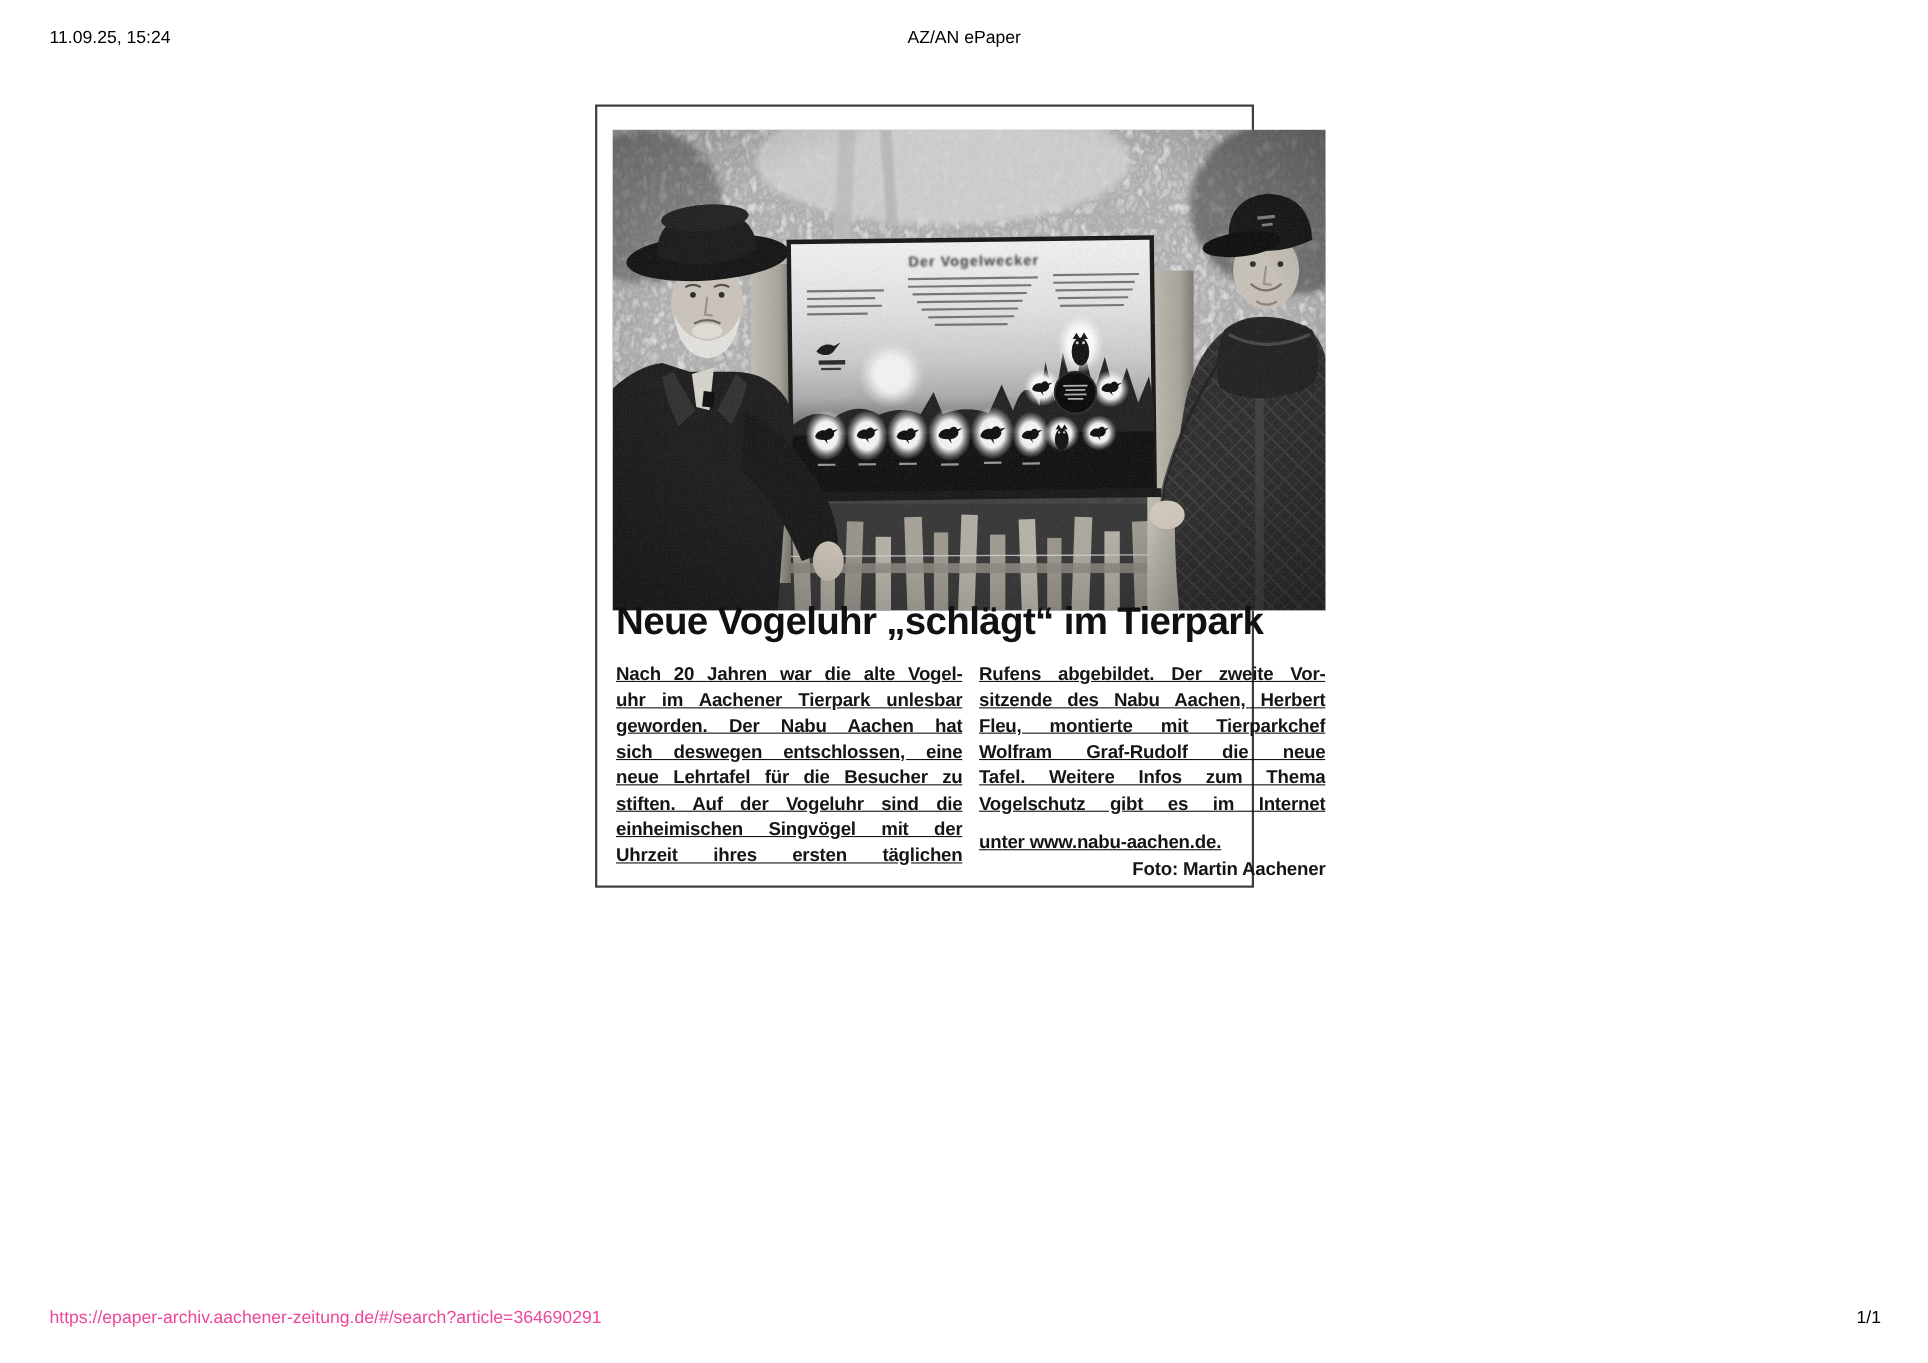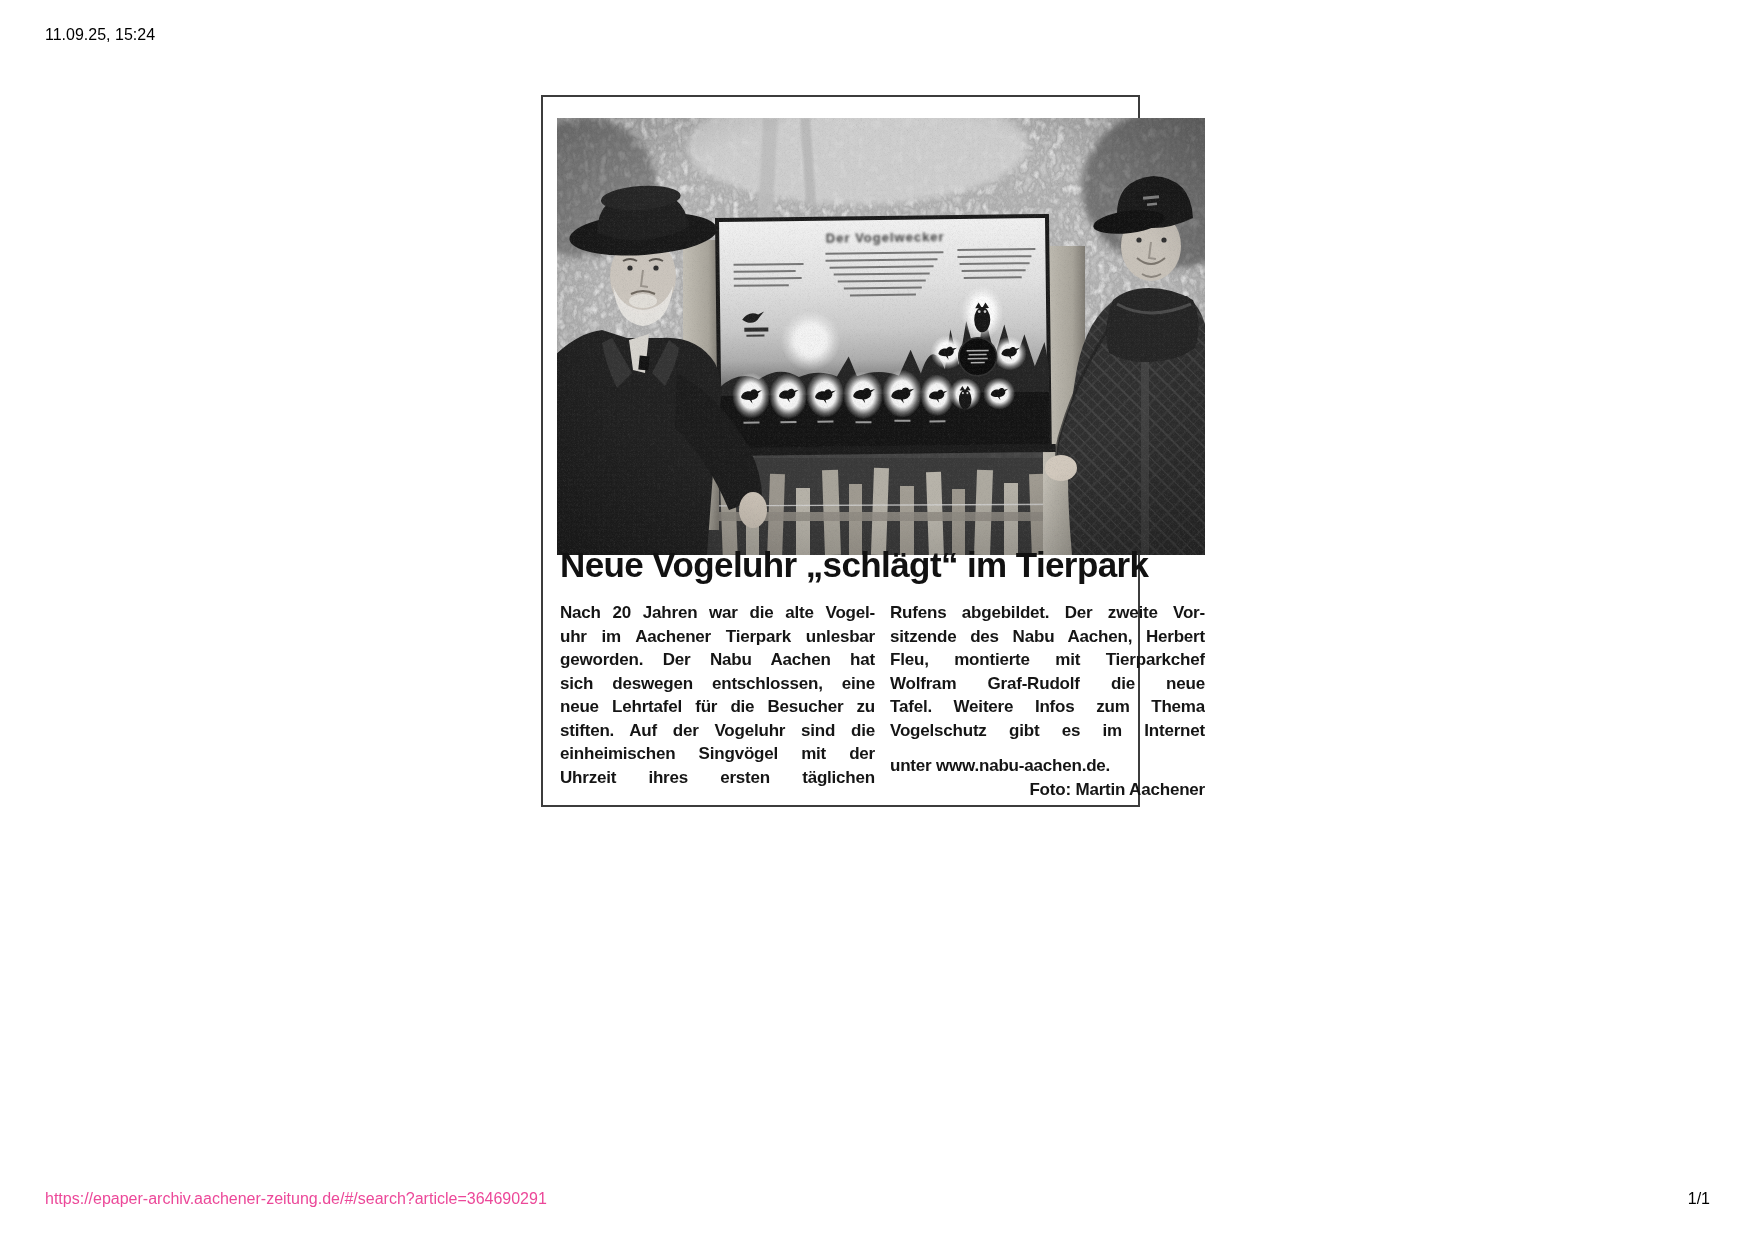--- a/index.html
+++ b/index.html
@@ -17,31 +17,32 @@
         border:2px solid #3c3c3c;box-sizing:border-box;background:#fff;}
   .photo{position:absolute;left:14px;top:21px;width:648px;height:437px;background:#8a8a8a;overflow:hidden;}
   .photo svg{display:block;}
 
   .headline{position:absolute;left:17px;top:448px;width:645px;
             font-size:35px;font-weight:700;letter-spacing:-0.6px;color:#111;
             font-family:"Liberation Sans",sans-serif;white-space:nowrap;}
   .cols{position:absolute;left:17px;top:504px;width:645px;display:flex;gap:15px;}
   .col{flex:1 1 0;font-size:17px;font-weight:600;line-height:23.5px;color:#151515;
        letter-spacing:-0.2px;}
-  .jline{text-align:justify;text-align-last:justify;white-space:nowrap;overflow:hidden;}
+  .jline{text-align:justify;text-align-last:justify;white-space:nowrap;overflow:hidden;text-decoration:underline;}
   .jline.nolast{text-align-last:left;margin-top:12px;}
   .credit{text-align:right;font-size:17px;font-weight:600;line-height:23.5px;
           letter-spacing:-0.2px;color:#151515;}
 </style>
 </head>
 <body>
 
 <div id="page">
 
   <div class="hdr-date">11.09.25, 15:24</div>
+  <div class="hdr-title">AZ/AN ePaper</div>
 
   <div class="clip">
 
     <div class="photo">
       <svg width="648" height="437" viewBox="0 0 648 437" xmlns="http://www.w3.org/2000/svg">
         <defs>
           <filter id="foliage" x="-5%" y="-5%" width="110%" height="110%">
             <feTurbulence type="fractalNoise" baseFrequency="0.12 0.09" numOctaves="4" seed="7"></feTurbulence>
             <feColorMatrix type="saturate" values="0"></feColorMatrix>
             <feComponentTransfer>

